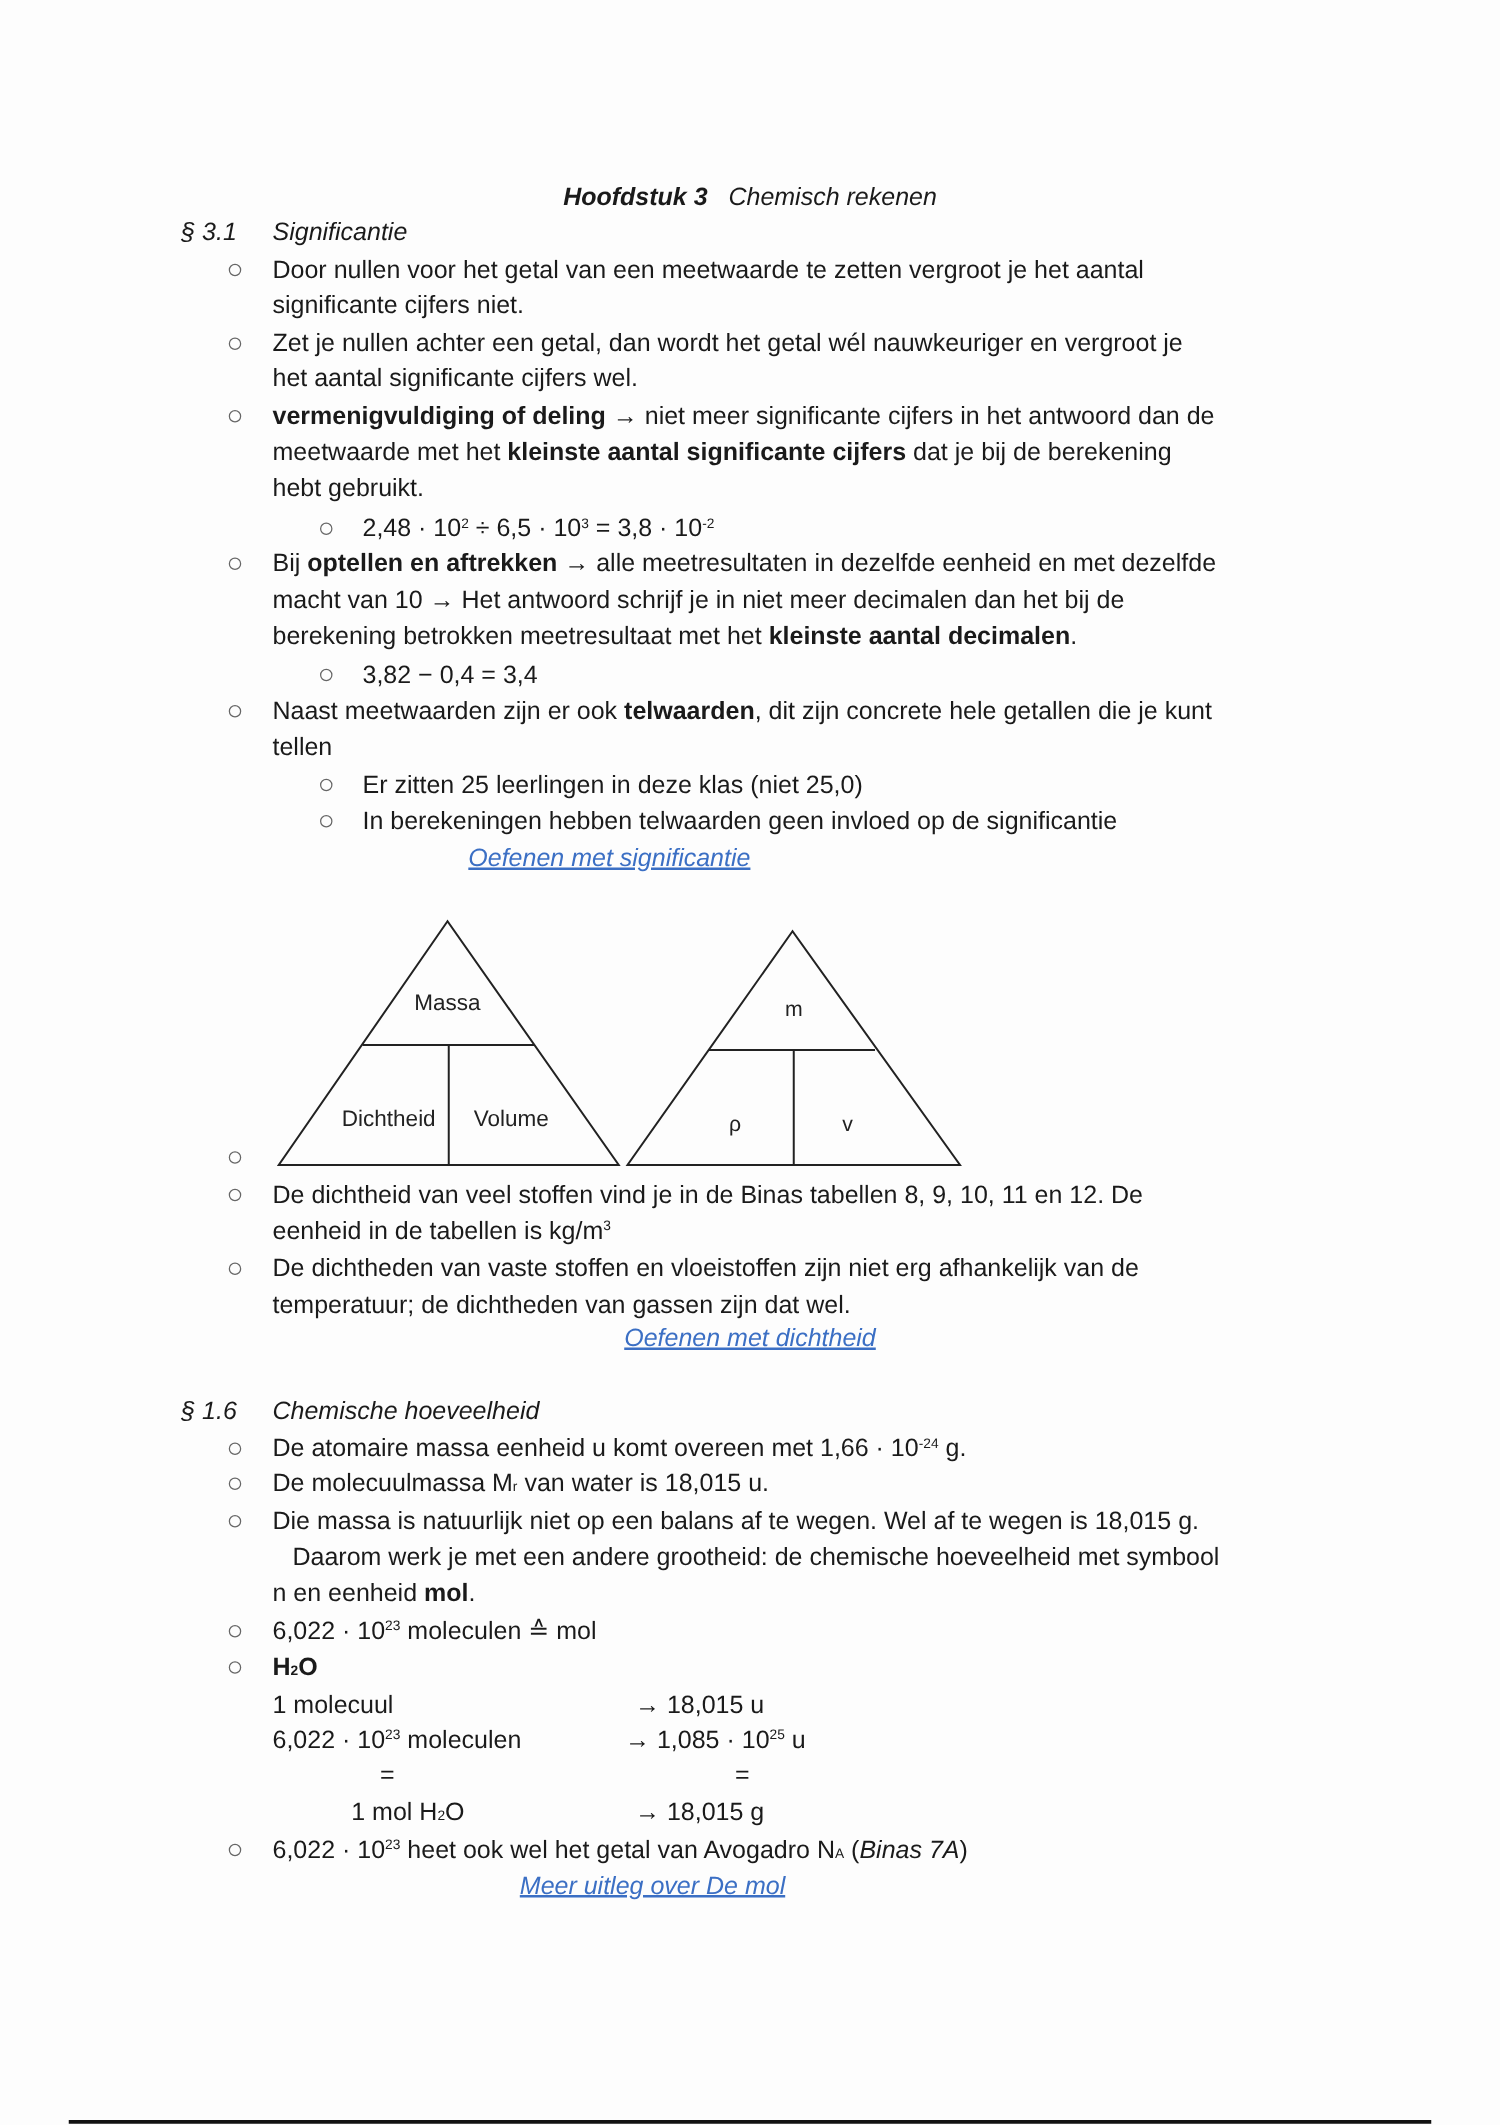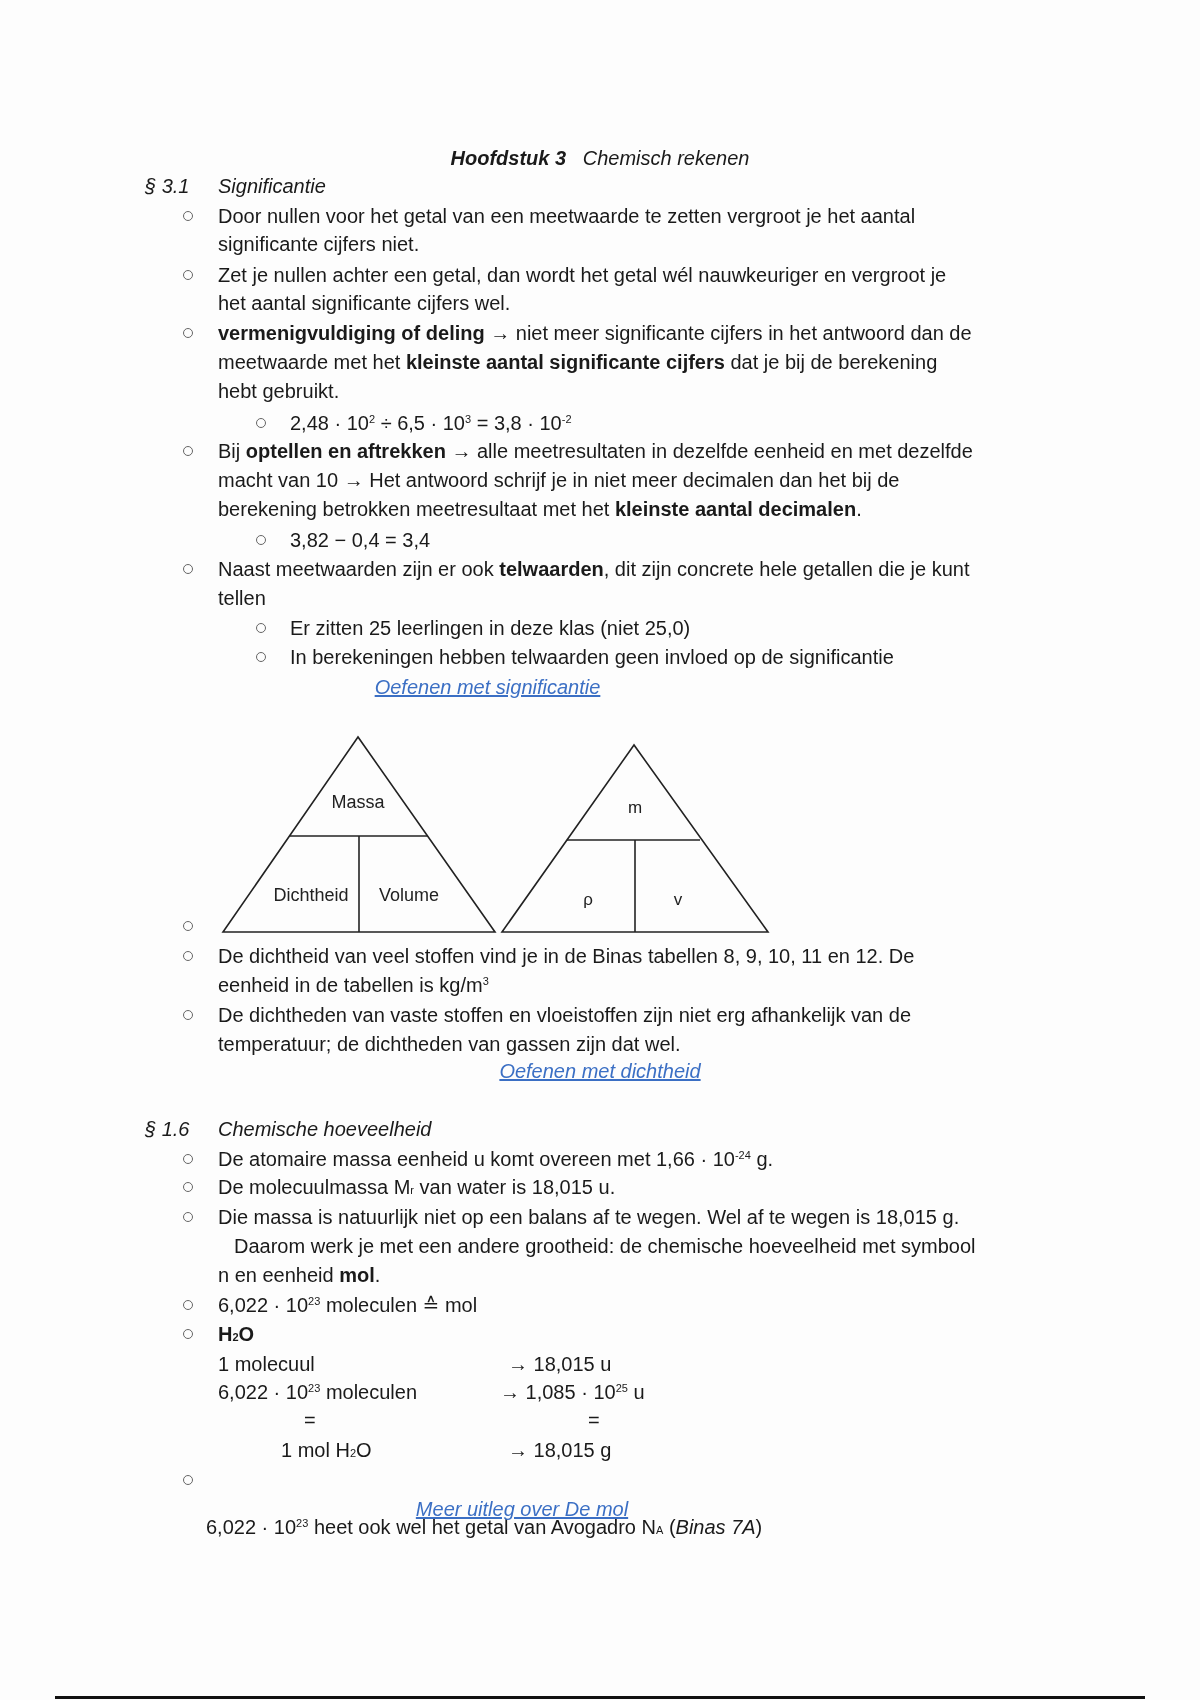--- a/index.html
+++ b/index.html
@@ -151,20 +151,20 @@
   <span>→  1,085 · 10</span><sup>25</sup><span> u</span>
 </div>
 <div class="abs" style="left:304px; top:1406px;">=</div>
 <div class="abs" style="left:588px; top:1406px;">=</div>
 <div class="abs" style="left:281px; top:1436px;">
   <span>1 mol H</span><sub>2</sub><span>O</span>
 </div>
 <div class="abs" style="left:508px; top:1436px;">→ 18,015 g</div>
 
 <span class="bullet" style="left:183px; top:1475px;"></span>
-<div class="abs" style="left:206px; top:1466px;margin-top:47px;">
+<div class="abs" style="left:218px; top:1466px;">
   <span>6,022 · 10</span><sup>23</sup><span> heet ook wel het getal van Avogadro N</span><sub>A</sub><span> (</span><i>Binas 7A</i><span>)</span>
 </div>
 <div class="abs link" style="left:0; width:1044px; text-align:center; top:1495px;">
   <span>Meer uitleg over De mol</span>
 </div>
 
 <div class="footer-line"></div>
 
 </body></html>

